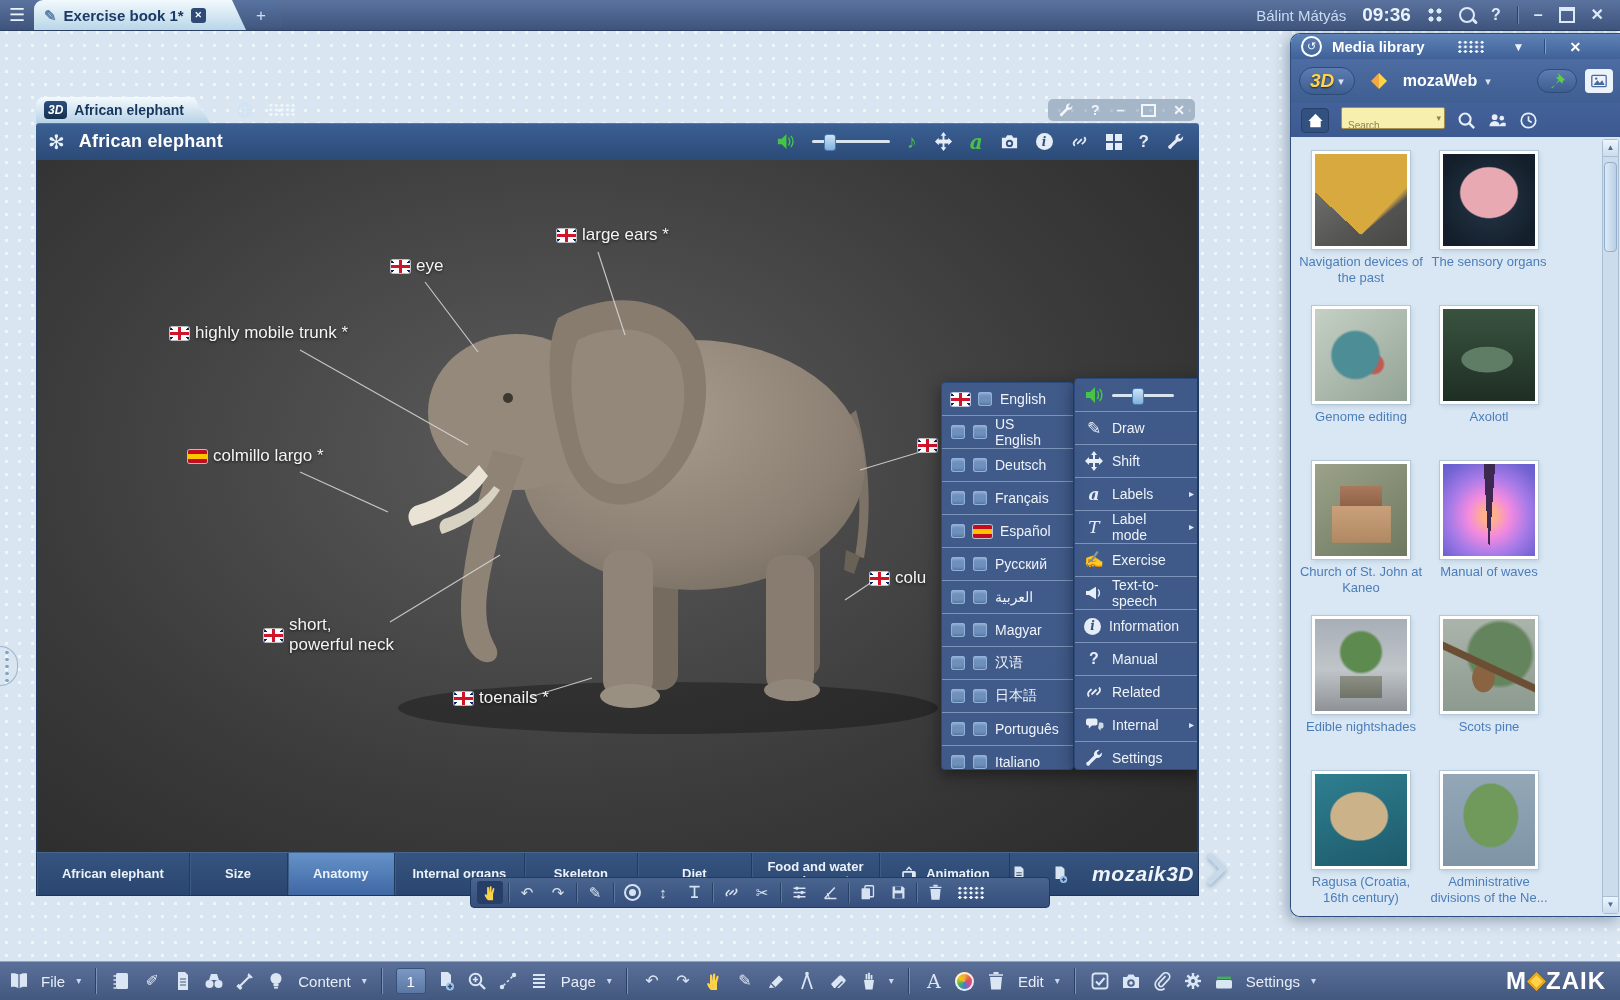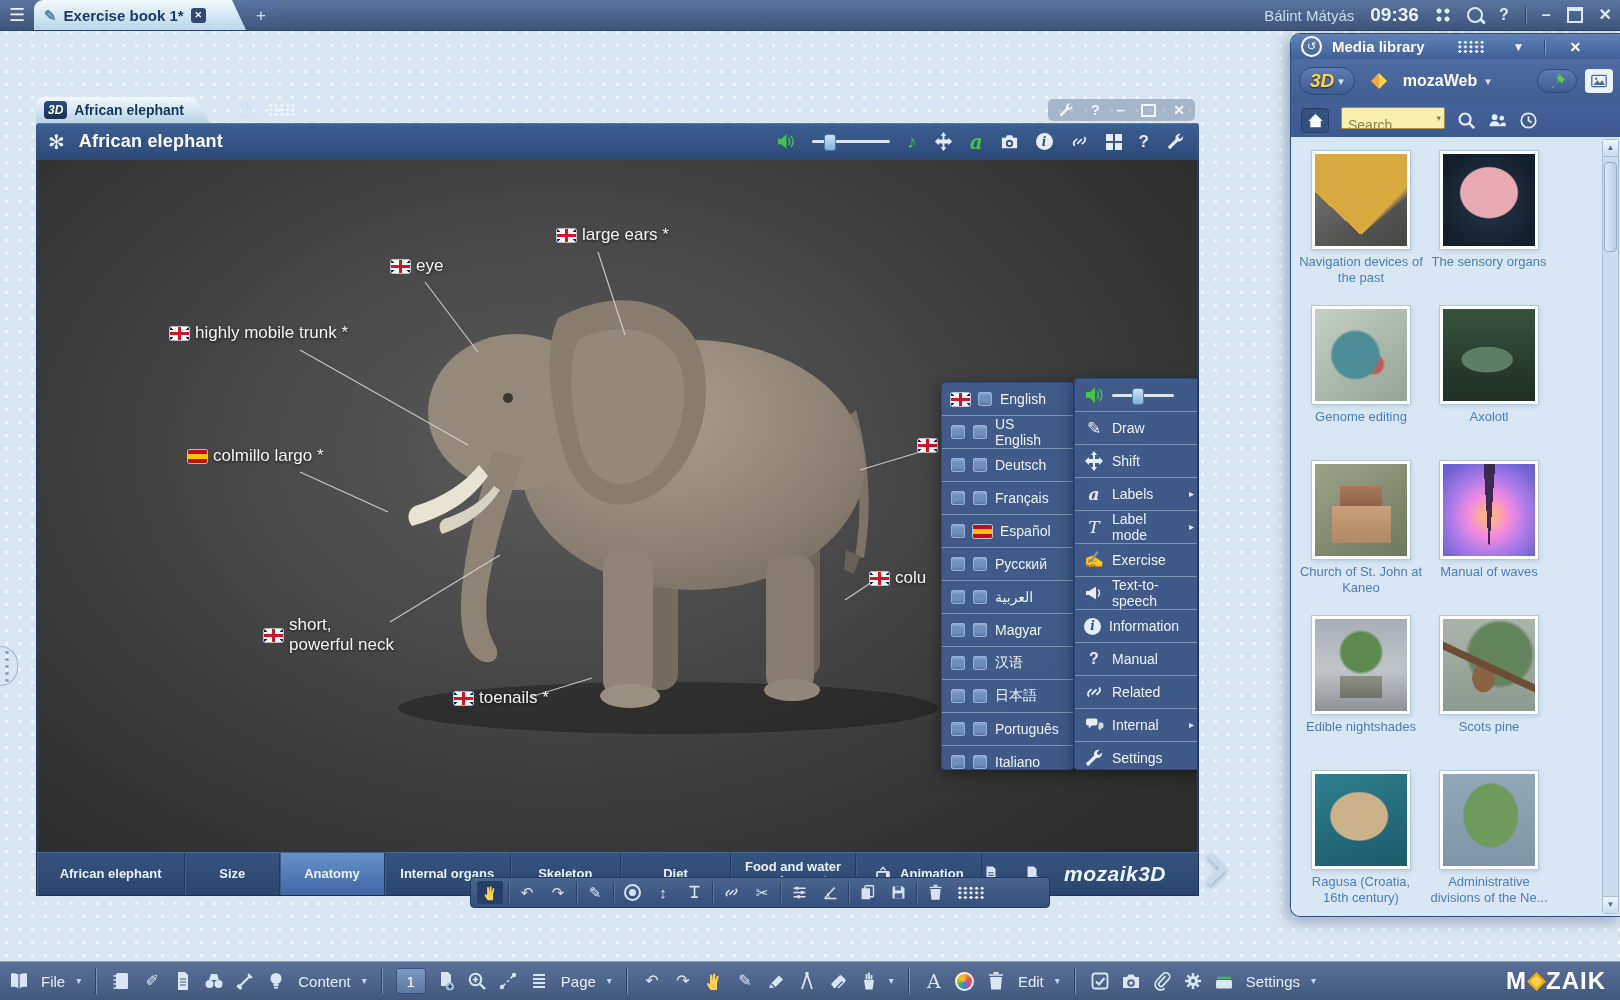--- a/index.html
+++ b/index.html
@@ -18,21 +18,21 @@
   .tb-menu{width:34px;text-align:center;font-size:18px;color:#ecf3fb;cursor:pointer;}
   .tb-tab{height:30px;display:flex;align-items:center;gap:7px;padding:0 12px 0 10px;
     background:linear-gradient(#f2f9fd,#b9d6e8);color:#1c3a66;font-weight:bold;font-size:15px;
     border-radius:9px 14px 0 0;clip-path:polygon(0 0,calc(100% - 14px) 0,100% 100%,0 100%);
     min-width:190px;}
   .tb-tab .g.pen{color:#5d7fa8;font-size:15px;}
   .tb-close{width:15px;height:15px;background:#2f4a74;border-radius:3px;color:#fff;
     font-size:9px;display:flex;align-items:center;justify-content:center;}
   .tb-plus{height:26px;margin-left:-6px;padding:0 16px;background:linear-gradient(#55719f,#42597f);
     border-radius:8px 12px 0 0;display:flex;align-items:center;font-size:17px;color:#cfe0f2;}
-  .tb-right{margin-left:auto;display:flex;align-items:center;gap:16px;padding-right:8px;}
+  .tb-right{margin-left:auto;display:flex;align-items:center;gap:16px;padding-right:16px;}
   .tb-user{font-size:15px;color:#c9dcf2;}
   .tb-time{font-size:19px;font-weight:bold;color:#eaf3fc;}
   .dots4{width:16px;height:16px;background-image:radial-gradient(circle,#dce9f8 2.4px,transparent 2.7px);
     background-size:8px 8px;}
   .mag{width:12px;height:12px;border:2.4px solid #dce9f8;border-radius:50%;position:relative;}
   .mag::after{content:"";position:absolute;width:6px;height:2.6px;background:#dce9f8;
     transform:rotate(45deg);right:-5px;bottom:-2px;border-radius:2px;}
   .winbtn{font-size:16px;font-weight:bold;color:#dce9f8;}
   .restore{width:12px;height:10px;border:2px solid #dce9f8;border-top-width:4px;}
   .tb-sep{width:1px;height:18px;background:#2d4267;box-shadow:1px 0 0 #7288ad;}
@@ -109,21 +109,21 @@
   .ctx-menu .ga{font-size:17px;}
   .ctx-menu .gT{font-family:"DejaVu Serif",serif;font-style:italic;font-size:17px;color:#eef3fa;}
 
   
   .v-foot{height:42px;background:linear-gradient(#35547f,#2a4670);border:1px solid #1c3658;border-top:1px solid #45668f;
     display:flex;align-items:stretch;color:#eaf1fa;}
   .ftab{display:flex;align-items:center;justify-content:center;text-align:center;font-size:13px;font-weight:bold;
     border-right:1px solid #203b60;box-shadow:1px 0 0 #3e5d86 inset;padding:0 6px;line-height:1.1;}
   .ftab.active{background:linear-gradient(#6592c8,#3f67a4);}
   .ftv{width:20px;height:17px;color:#dfe9f6;margin-right:7px;}
-  .f-icons{margin-left:auto;display:flex;align-items:center;gap:23px;padding-right:32px;}
+  .f-icons{margin-left:auto;display:flex;align-items:center;gap:23px;padding-right:4px;}
   .f-icons .i{width:18px;height:19px;color:#d8e4f2;}
   .brand3d{font-style:italic;font-weight:bold;font-size:21px;color:#eef4fb;letter-spacing:.5px;}
 
   
   .pnav{position:absolute;display:flex;gap:6px;z-index:5;}
   .pnav .i{width:34px;height:32px;color:#c7daec;filter:drop-shadow(0 2px 2px rgba(60,90,120,.4));}
   .quickbar{position:absolute;left:470px;top:877px;width:566px;height:29px;z-index:20;
     background:linear-gradient(#49648f,#364f7d);border:1px solid #203a60;border-radius:4px;
     display:flex;align-items:center;gap:5px;padding:0 6px;color:#cfdcEC;color:#cfdcec;}
   .quickbar .qi{width:26px;height:23px;display:flex;align-items:center;justify-content:center;
@@ -165,21 +165,21 @@
   .m-imgbtn{width:28px;height:24px;background:#ecf3fa;border-radius:4px;color:#4a6a9e;
     display:flex;align-items:center;justify-content:center;}
   .m-imgbtn .i{width:18px;height:16px;}
   .m-search{height:34px;background:linear-gradient(#44629a,#3c5a90);display:flex;align-items:center;
     padding:0 10px;gap:12px;color:#e7eef8;}
   .m-home{width:26px;height:23px;background:#33517f;border:1px solid #27406a;border-radius:4px;
     color:#fff;display:flex;align-items:center;justify-content:center;}
   .m-home .i{width:15px;height:15px;}
   .m-input{position:relative;width:104px;}
   .m-input input{width:100%;height:22px;box-sizing:border-box;background:#f6efae;border:1px solid #a3914a;
-    border-radius:2px;font-family:"Liberation Sans",sans-serif;font-size:14px;color:#6e6430;padding:14px 16px 0 6px;}
+    border-radius:2px;font-family:"Liberation Sans",sans-serif;font-size:10px;color:#6e6430;padding:14px 16px 0 6px;}
   .m-input input::placeholder{color:#8d8453;}
   .m-input .g{position:absolute;right:4px;top:7px;font-size:9px;color:#8d8453;}
   .m-search .i{width:19px;height:19px;}
   .m-body{position:relative;flex:1;background:#d9e7f4;border-radius:0 0 0 9px;overflow:hidden;}
   .m-grid{position:absolute;left:6px;top:14px;display:grid;grid-template-columns:128px 128px;
     grid-template-rows:repeat(5,155px);column-gap:0;}
   .mitem{display:flex;flex-direction:column;align-items:center;width:128px;}
   .thumb{width:92px;height:92px;border:3px solid #fff;box-shadow:0 0 0 1px #b3c8db,1px 2px 5px rgba(40,70,100,.2);}
   .mcap{margin-top:5px;font-size:13px;line-height:1.22;color:#4b7db9;text-align:center;max-width:124px;}
   .mscroll{position:absolute;right:2px;top:2px;bottom:2px;width:15px;background:#ccdcec;

